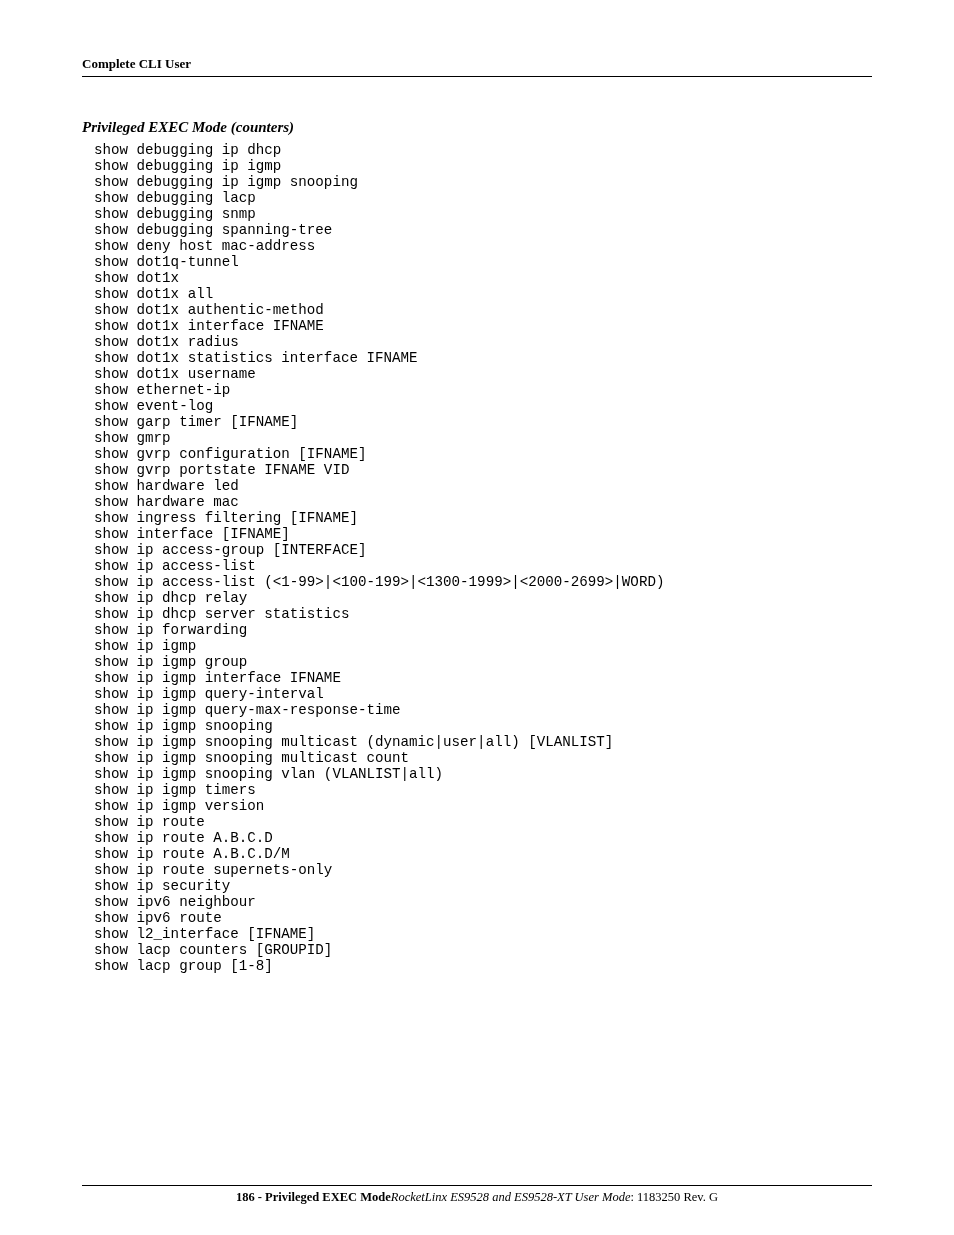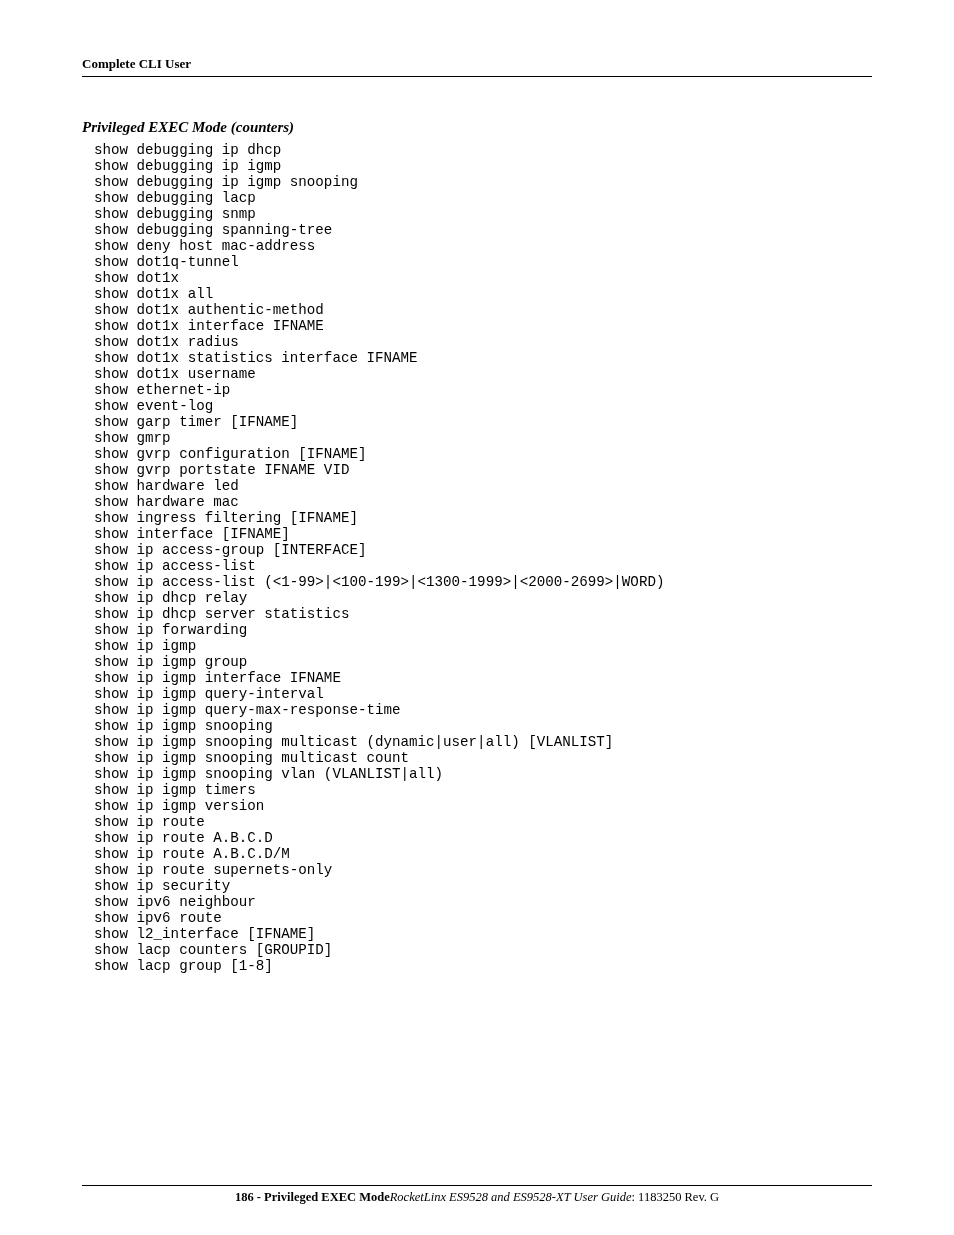--- a/index.html
+++ b/index.html
@@ -122,15 +122,15 @@
 show l2_interface [IFNAME]
 show lacp counters [GROUPID]
 show lacp group [1-8]</pre>
 </div>
 
 <div class="footer">
   <div class="footer-left">
     <span>186</span><span> - </span><span>Privileged EXEC Mode</span>
   </div>
   <div class="footer-right">
-    <span>RocketLinx ES9528 and ES9528-XT User Guide</span><span class="rev">: </span><span class="rev">1183250 Rev. G</span>
+    <span>RocketLinx ES9528 and ES9528-XT User Mode</span><span class="rev">: </span><span class="rev">1183250 Rev. G</span>
   </div>
 </div>
 
 </body></html>

